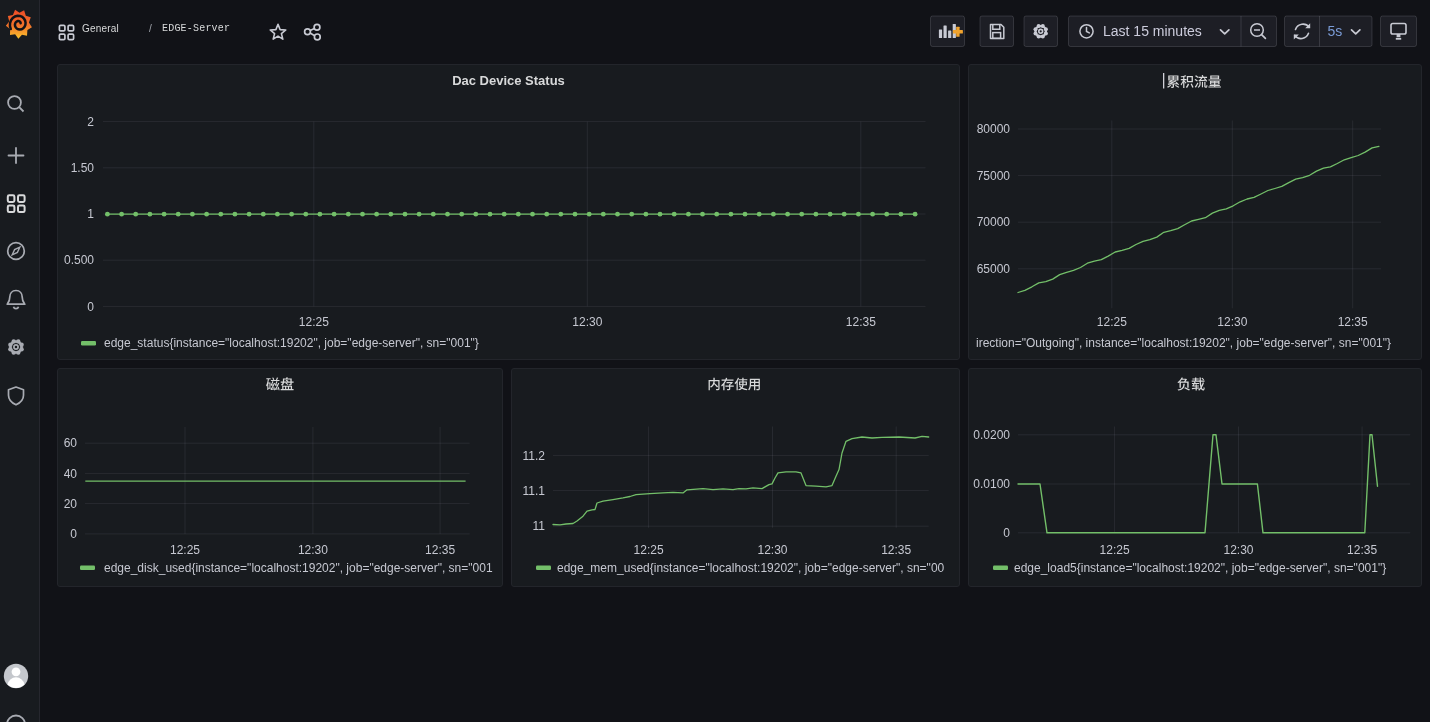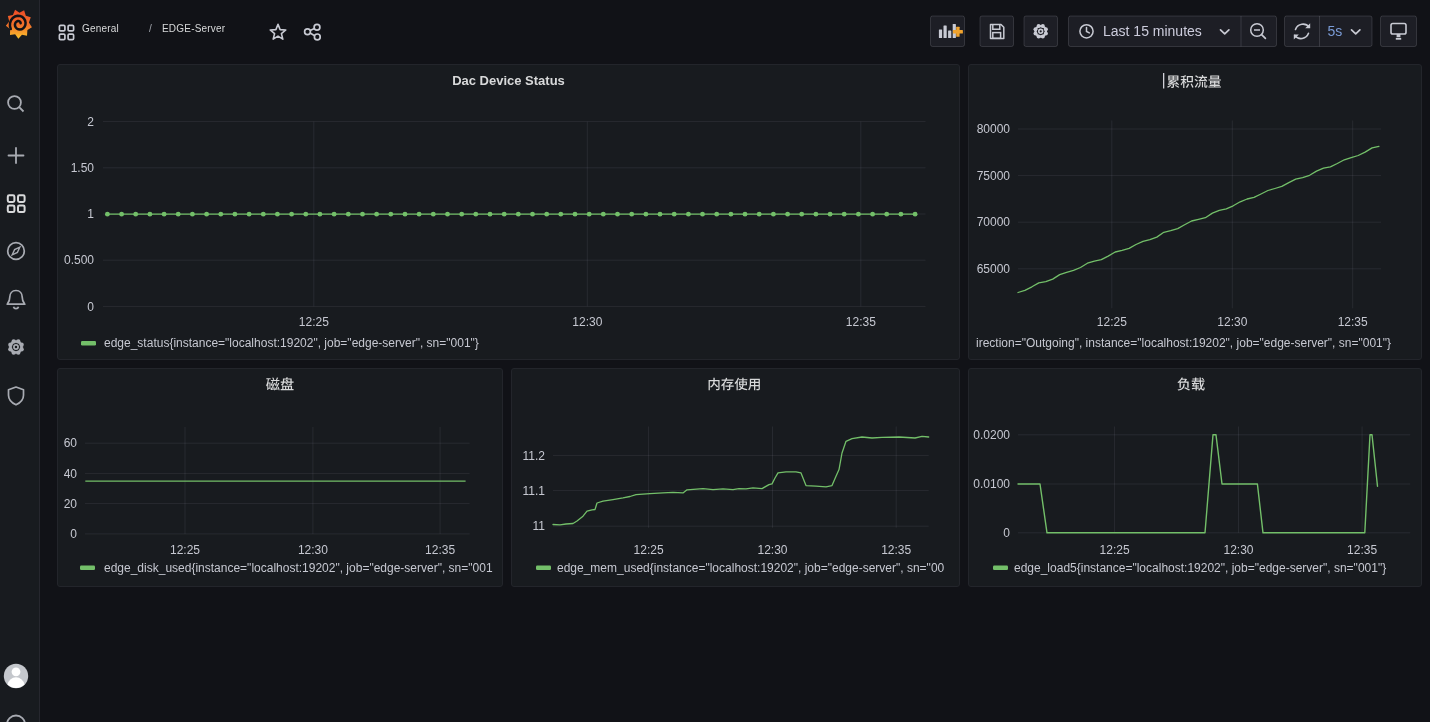--- a/index.html
+++ b/index.html
@@ -10,21 +10,21 @@
 </style></head>
 <body>
 <div id="sidebar"></div>
 <div class="panel" style="left:57px; top:64px; width:903px; height:296px;"></div>
 <div class="panel" style="left:968px; top:64px; width:454px; height:296px;"></div>
 <div class="panel" style="left:57px; top:368px; width:446px; height:219px;"></div>
 <div class="panel" style="left:511px; top:368px; width:449px; height:219px;"></div>
 <div class="panel" style="left:968px; top:368px; width:454px; height:219px;"></div>
 <div class="bc" style="left:82px;">General</div>
 <div class="bc" style="left:149px; color:#9fa2aa;">/</div>
-<div class="bc" style="left:162px;">EDGE-Server</div>
+<div class="bc" style="left:162px;font-family:Liberation Mono, monospace;">EDGE-Server</div>
 <svg width="1430" height="722" style="position:absolute; left:0; top:0;">
 <defs>
       <linearGradient id="lg" x1="0" y1="0" x2="0" y2="1">
 <stop offset="0" stop-color="#ed4b27"></stop>
         <stop offset="0.55" stop-color="#f1742a"></stop>
         <stop offset="1" stop-color="#fbc52c"></stop>
       </linearGradient>
     </defs>
     <polygon points="15.08,9.82 19.49,12.81 24.14,10.32 25.80,15.78 30.79,17.22 28.92,22.60 31.92,27.29 27.40,30.07 27.01,35.82 21.96,34.70 18.35,38.82 15.12,34.32 10.00,34.89 10.10,29.12 5.85,25.86 9.25,21.52 7.86,15.96 12.96,15.08" fill="url(#lg)"></polygon>
     <path d="M10.77,28.99 L9.95,25.99 L10.07,22.96 L11.06,20.20 L12.77,17.97 L15.00,16.47 L17.48,15.80 L19.96,15.97 L22.19,16.93 L23.95,18.52 L25.10,20.54 L25.57,22.76 L25.36,24.94 L24.53,26.85 L23.22,28.33 L21.61,29.26 L19.87,29.59 L18.21,29.33 L16.78,28.57 L15.72,27.42 L15.10,26.06 L14.94,24.64 L15.20,23.32 L15.82,22.24 L16.68,21.48 L17.66,21.09 L18.62,21.06 L19.47,21.35 L20.11,21.87 L20.50,22.52 L20.63,23.20" fill="none" stroke="#111217" stroke-width="2.5" stroke-linecap="round"></path>

